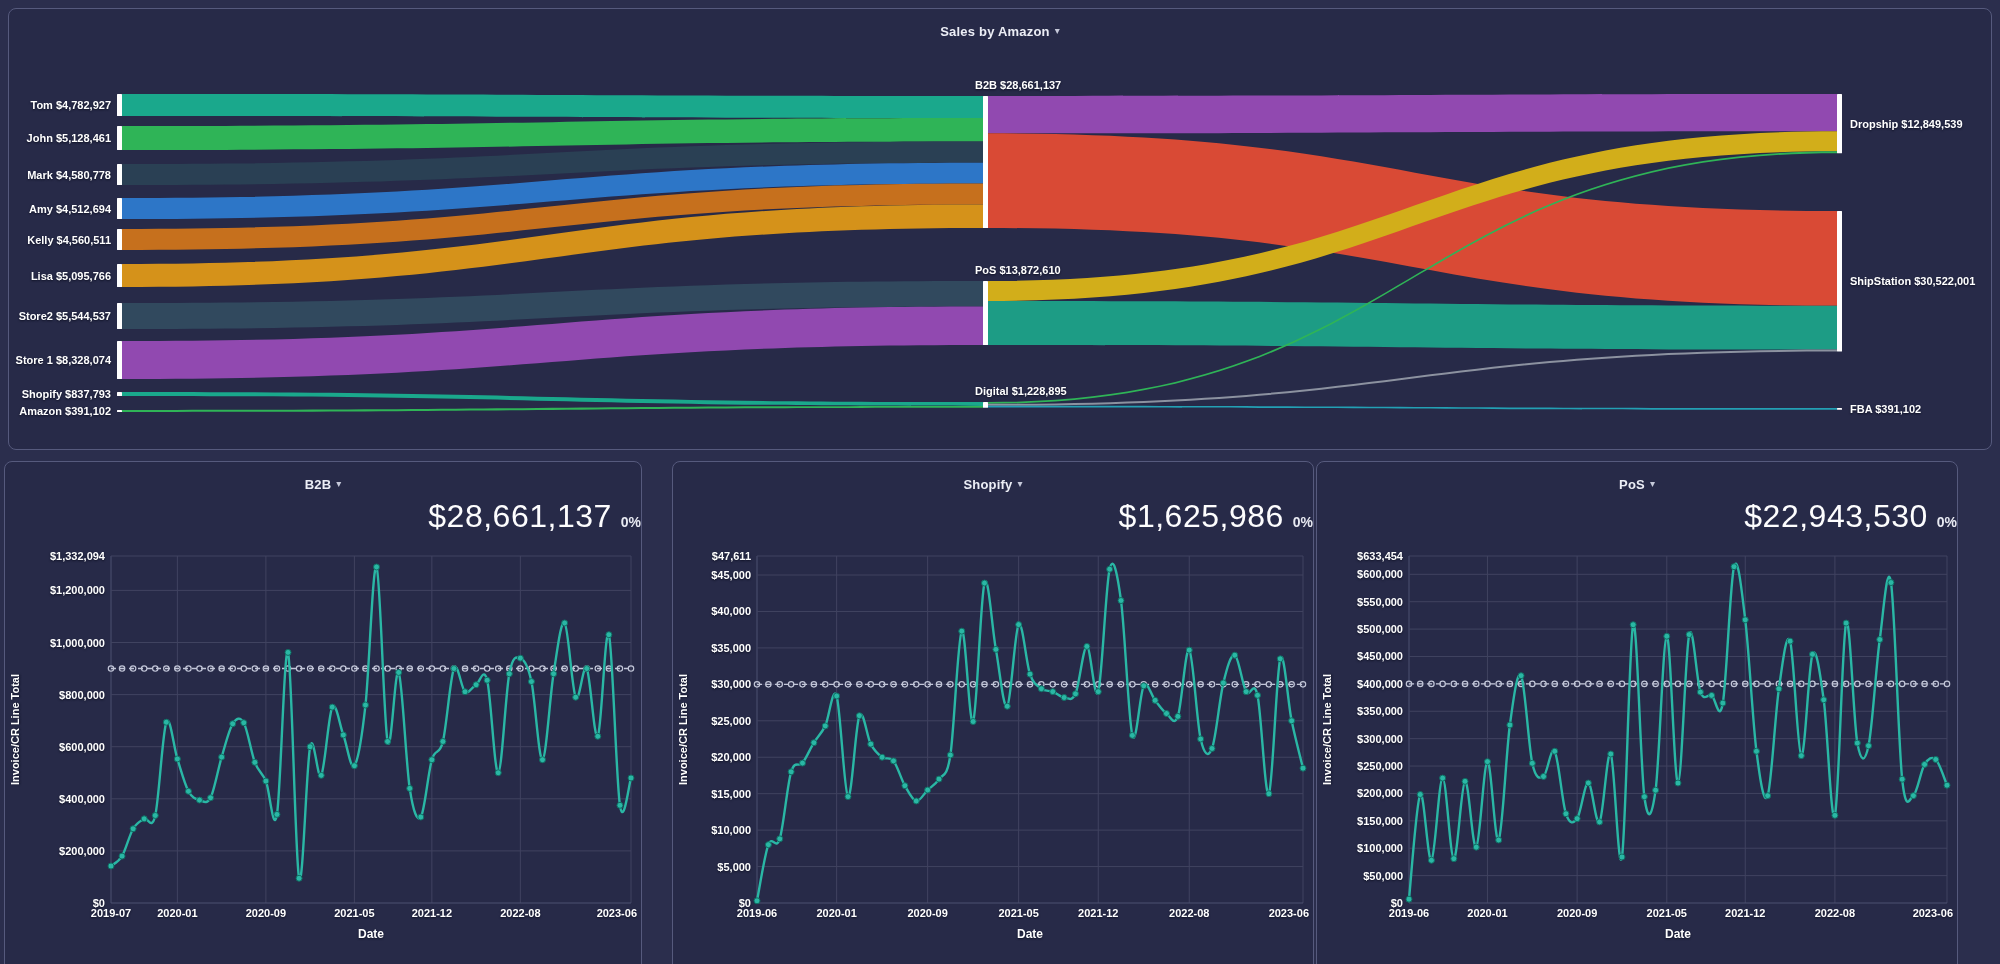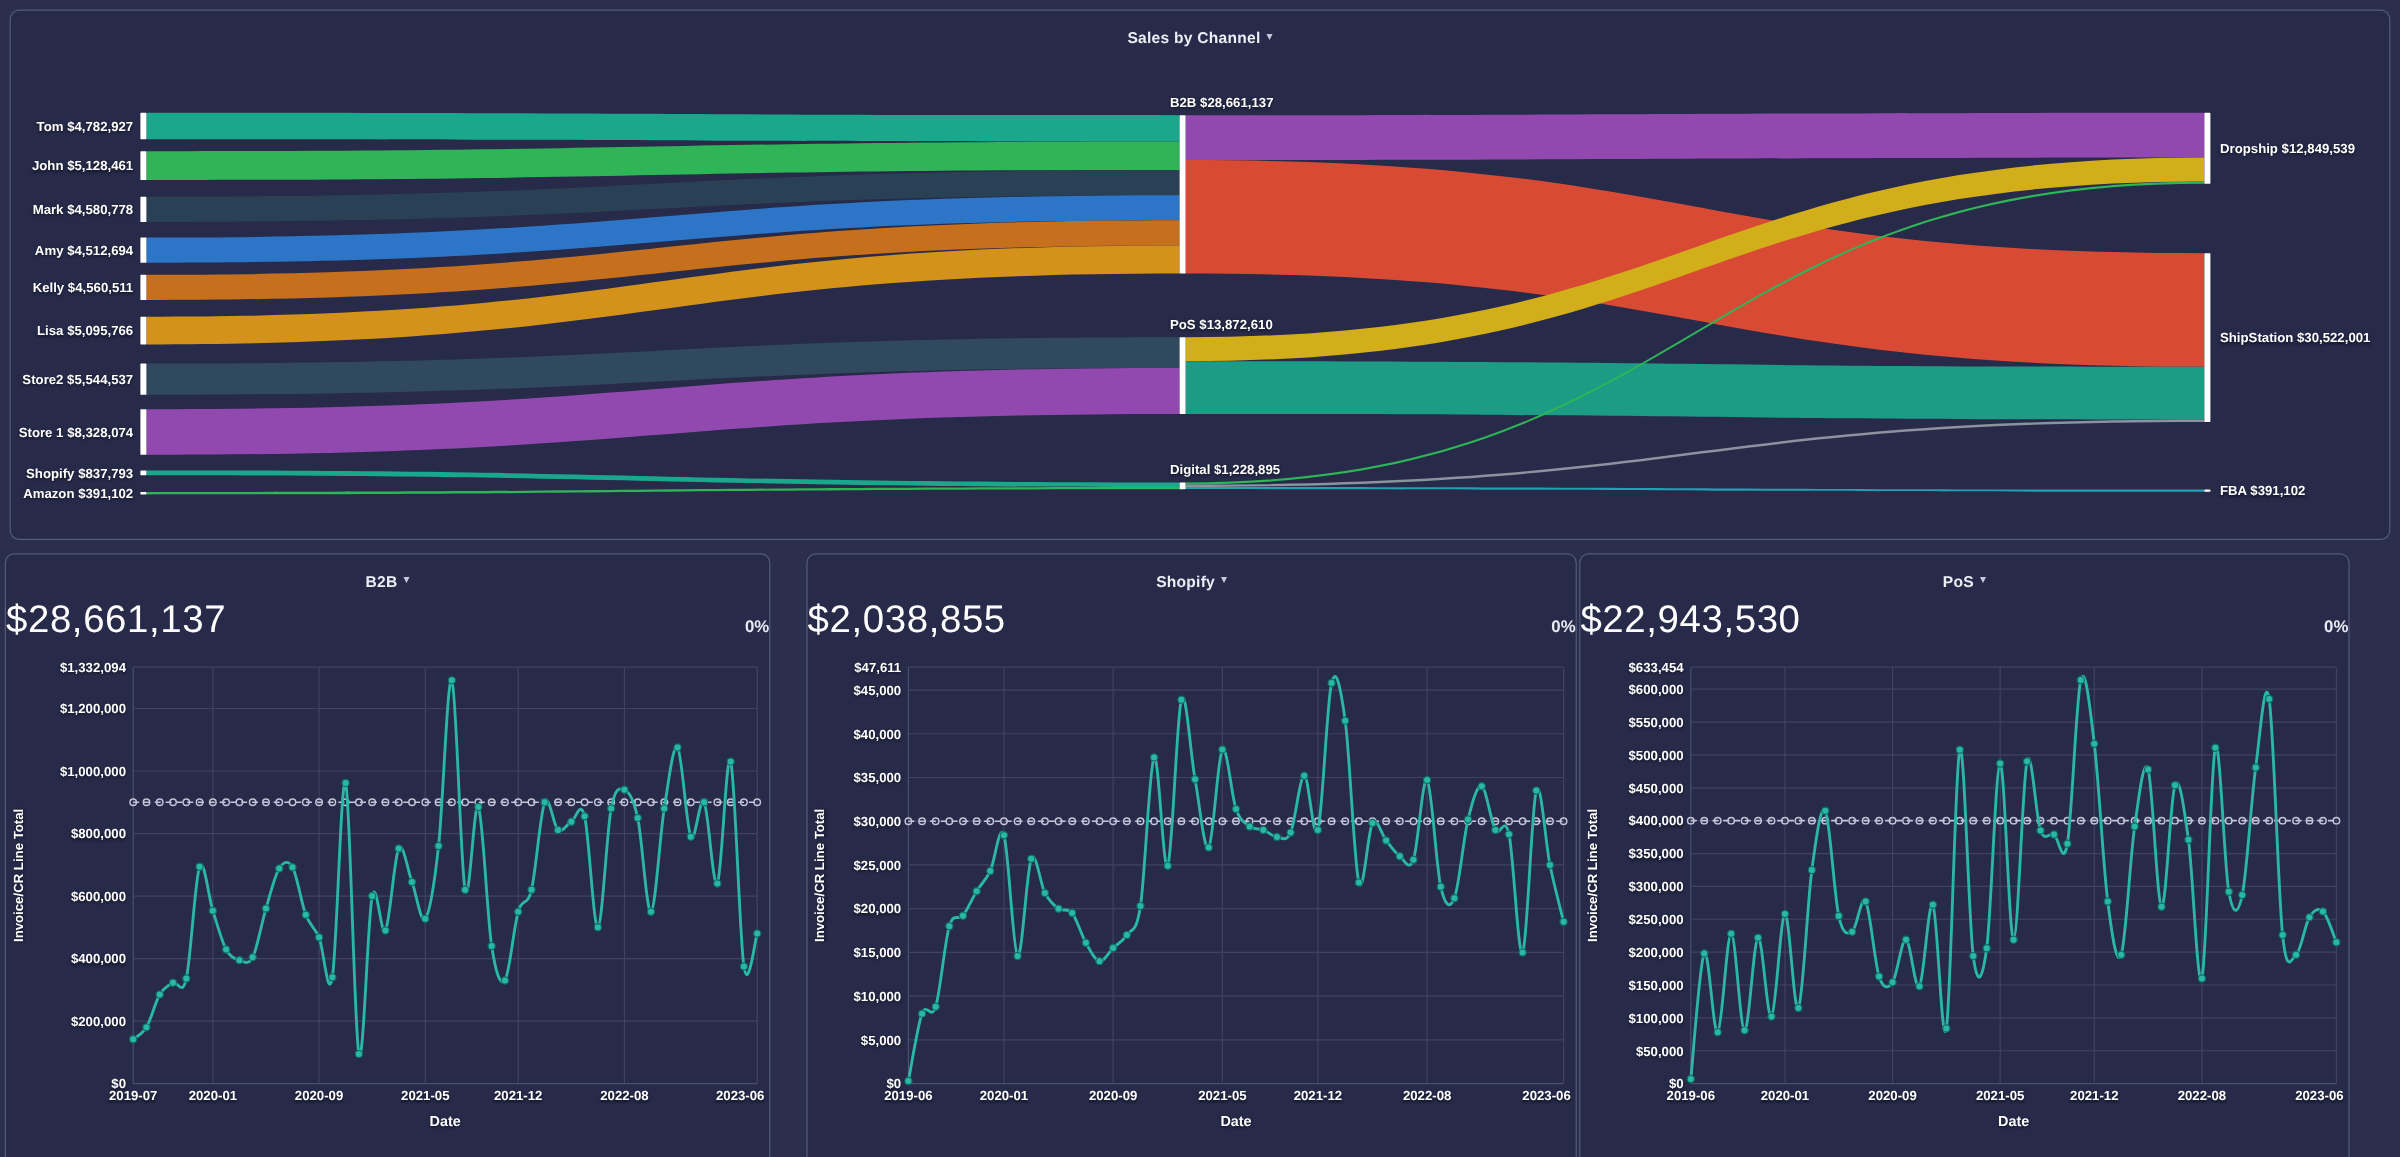--- a/index.html
+++ b/index.html
@@ -2,21 +2,21 @@
 <html><head>
 <meta charset="utf-8">
 <style>
   html,body{margin:0;padding:0;width:2000px;height:964px;background:#2b2e4d;overflow:hidden;
     font-family:"Liberation Sans",sans-serif;}
   .panel{position:absolute;background:#272a48;border:1px solid #565a7d;border-radius:8px;box-sizing:border-box;}
   .top-panel{left:8px;top:8px;width:1984px;height:442px;}
   .panel-header{display:flex;justify-content:center;align-items:center;gap:5px;padding-top:10px;height:24px;}
   .panel-title{color:#eceef6;font-size:13px;font-weight:bold;letter-spacing:.2px;cursor:pointer;}
   .caret{color:#c6c9da;font-size:10px;line-height:1;}
-  .big-row{display:flex;justify-content:space-between;align-items:baseline;height:50px;margin-top:2px;}
+  .big-row{display:flex;justify-content:flex-end;align-items:baseline;height:50px;margin-top:2px;}
   .big-value{color:#fdfdfe;font-size:32px;font-weight:400;letter-spacing:.5px;}
   .big-pct{color:#e8eaf2;font-size:14px;font-weight:bold;margin-left:9px;}
   .chart-panel{top:461px;height:576px;}
   #panel-b2b{left:4px;width:638px;}
   #panel-digital{left:672px;width:642px;}
   #panel-pos{left:1316px;width:642px;}
   svg{display:block;}
   svg text{font-family:"Liberation Sans",sans-serif;fill:#ffffff;font-weight:bold;font-size:11px;
     text-shadow:0 1px 2px rgba(12,14,32,.85);}
   svg .axis-title{font-size:12px;}
@@ -77,21 +77,21 @@
         <text x="966" y="386" text-anchor="start">Digital $1,228,895</text>
         <rect x="1828" y="85" width="5" height="59.19999999999999" fill="#ffffff" rx="0.5"></rect>
         <text x="1841" y="118.6" text-anchor="start">Dropship $12,849,539</text>
         <rect x="1828" y="202" width="5" height="140.60000000000002" fill="#ffffff" rx="0.5"></rect>
         <text x="1841" y="276.3" text-anchor="start">ShipStation $30,522,001</text>
         <rect x="1828" y="399" width="5" height="1.8000000000000114" fill="#ffffff" rx="0.5"></rect>
         <text x="1841" y="403.9" text-anchor="start">FBA $391,102</text>
       </g>
     </svg>
   <div class="panel-header">
-    <span class="panel-title">Sales by Channel</span>
+    <span class="panel-title">Sales by Amazon</span>
     <span class="caret">▾</span>
   </div>
 </div>
 
 <div class="panel chart-panel" id="panel-b2b">
   <div class="panel-header">
     <span class="panel-title">B2B</span>
     <span class="caret">▾</span>
   </div>
   <div class="big-row">
@@ -239,21 +239,21 @@
       </g>
     </svg>
 </div>
 
 <div class="panel chart-panel" id="panel-digital">
   <div class="panel-header">
     <span class="panel-title">Shopify</span>
     <span class="caret">▾</span>
   </div>
   <div class="big-row">
-    <span class="big-value">$2,038,855</span>
+    <span class="big-value">$1,625,986</span>
     <span class="big-pct">0%</span>
   </div>
   <svg class="plot" viewBox="0 0 640 400">
       <g>
         <line x1="84" x2="84" y1="8" y2="355" stroke="#4c5070" stroke-width="1"></line>
         <line x1="163.625" x2="163.625" y1="8" y2="355" stroke="#404360" stroke-width="1"></line>
         <line x1="254.625" x2="254.625" y1="8" y2="355" stroke="#404360" stroke-width="1"></line>
         <line x1="345.625" x2="345.625" y1="8" y2="355" stroke="#404360" stroke-width="1"></line>
         <line x1="425.25" x2="425.25" y1="8" y2="355" stroke="#404360" stroke-width="1"></line>
         <line x1="516.25" x2="516.25" y1="8" y2="355" stroke="#404360" stroke-width="1"></line>

